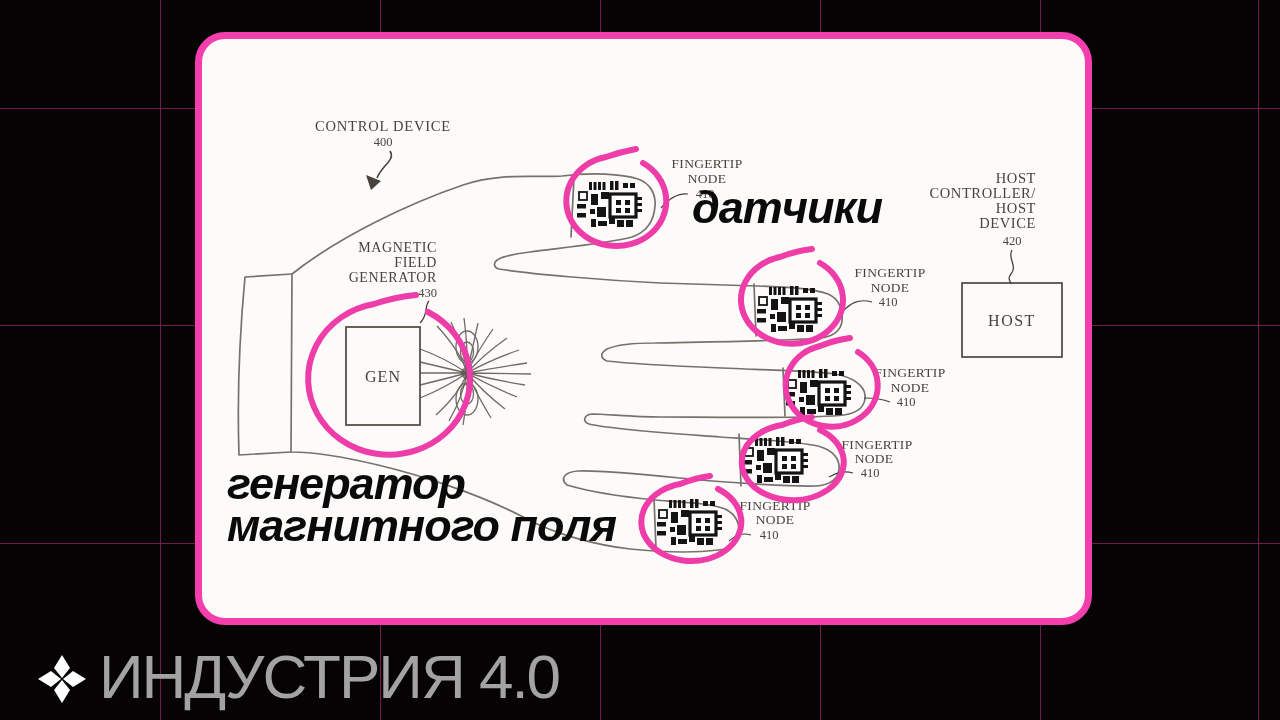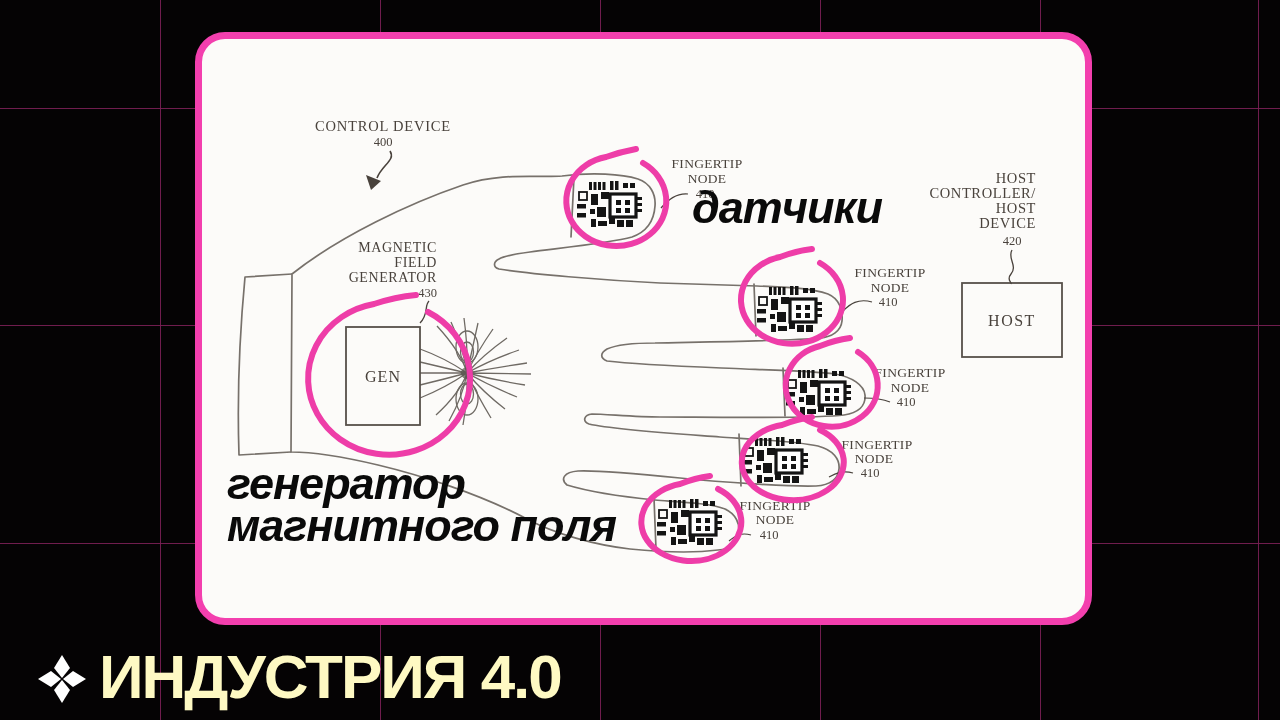--- a/index.html
+++ b/index.html
@@ -7,21 +7,21 @@
   .stage{position:relative;width:1280px;height:720px;background:#050304;}
   
   .grid-v{position:absolute;top:0;width:1px;height:720px;background:var(--grid_line,#7c2057);opacity:.9;}
   .grid-h{position:absolute;left:0;height:1px;width:1280px;background:var(--grid_line,#7c2057);opacity:.9;}
   
   .card{position:absolute;left:195px;top:32px;width:897px;height:593px;box-sizing:border-box;
         background:#fcfbf9;border:7px solid var(--accent_pink,#f33fae);border-radius:30px;}
   .overlay{position:absolute;left:0;top:0;width:1280px;height:720px;}
   
   .brand-logo{position:absolute;left:36px;top:653px;}
-  .brand-title{position:absolute;left:99px;top:646px;color:#fef9c3;font-size:62px;font-weight:700;
+  .brand-title{position:absolute;left:99px;top:646px;color:#a3a3a3;font-size:62px;font-weight:400;
                letter-spacing:-2px;line-height:1;white-space:nowrap;}
   text.plabel{font-family:"Liberation Serif",serif;fill:#49423c;}
   text.ru{font-family:"Liberation Sans",sans-serif;font-weight:bold;font-style:italic;fill:#0a0a0a;letter-spacing:-1px;}
 </style>
 </head>
 <body>
 
 <div class="stage">
 
   <div>

